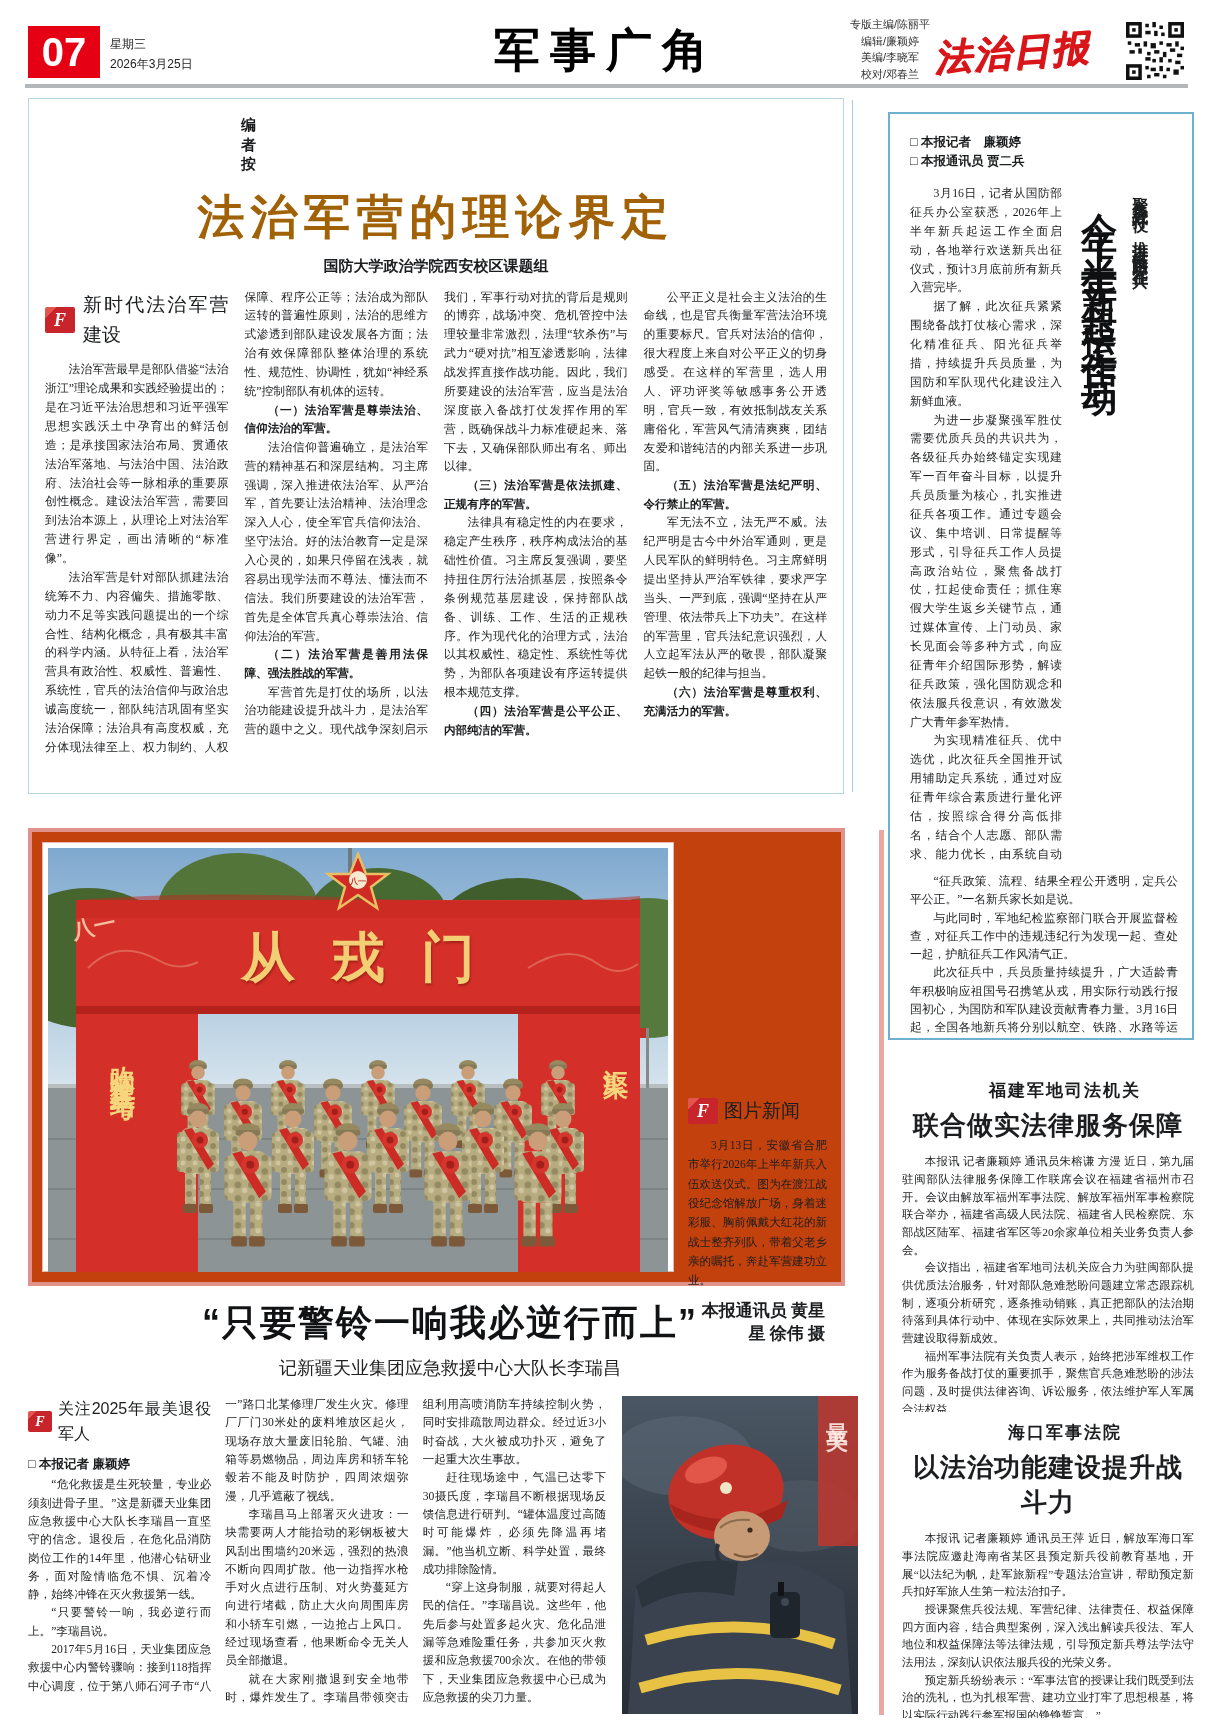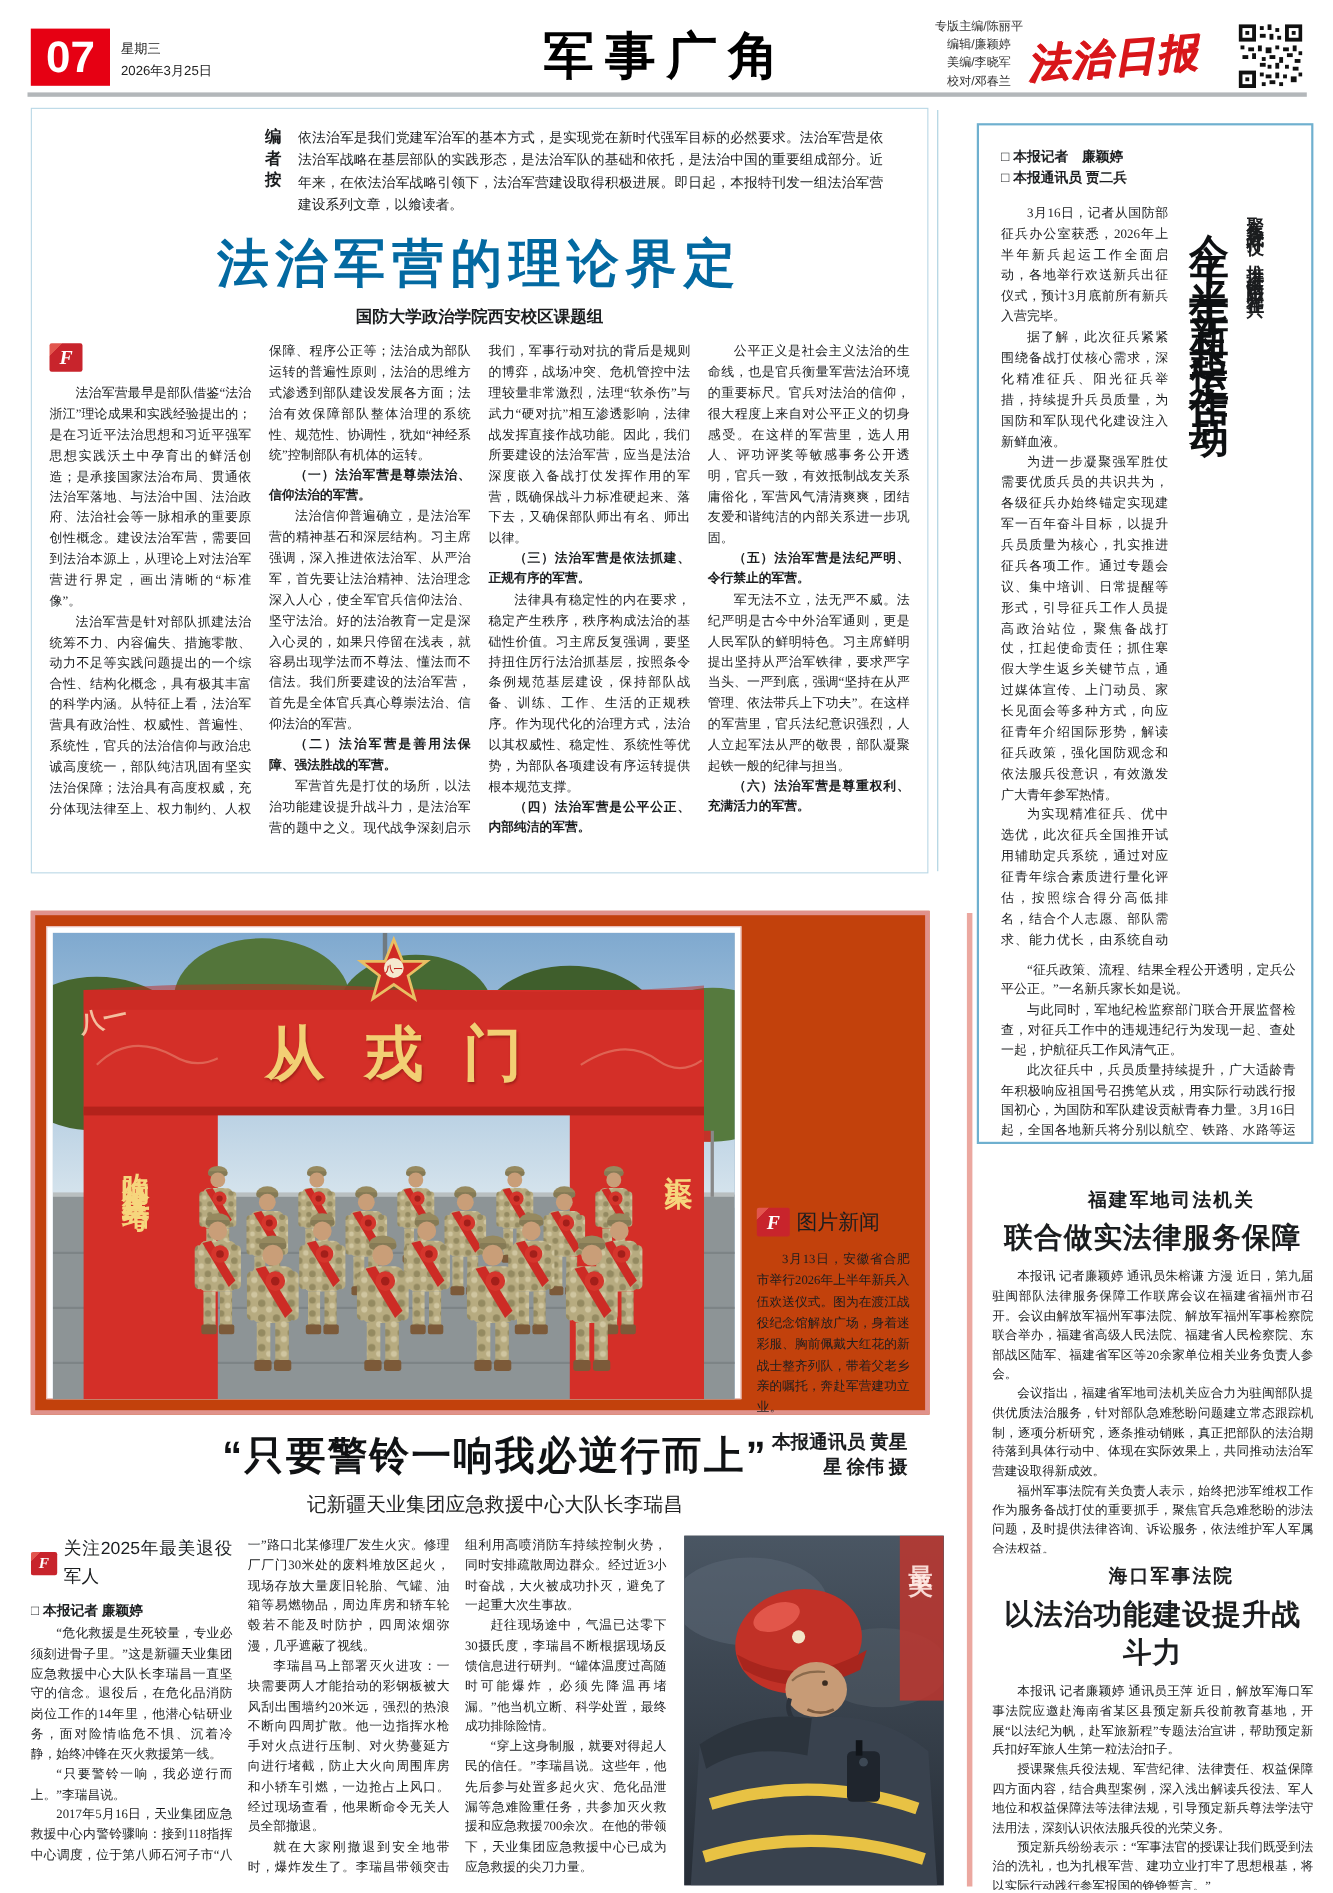--- a/index.html
+++ b/index.html
@@ -22,21 +22,21 @@
   .qr{position:absolute;right:28px;top:22px;width:58px;height:58px;}
   .head-rule{position:absolute;left:25px;right:24px;top:84px;height:4px;background:#b3b7ba;}
   
   .main-article{position:absolute;left:28px;top:98px;width:816px;height:696px;border:1px solid #b9d8e6;
                 box-sizing:border-box;overflow:hidden;}
   .ed-note{display:flex;gap:12px;padding:16px 40px 6px 212px;}
   .ed-label{width:18px;font-family:"Liberation Sans","DejaVu Sans",sans-serif;font-size:15px;font-weight:700;
             line-height:1.3;word-break:break-all;}
   .ed-text{flex:1;font-size:12.5px;line-height:1.62;text-align:justify;margin:0;}
   .main-headline{margin:6px 0 0;text-align:center;font-family:"Liberation Sans","DejaVu Sans",sans-serif;
-                 font-size:47px;letter-spacing:6px;font-weight:800;color:#0369a1;}
+                 font-size:47px;letter-spacing:6px;font-weight:800;color:#a16207;}
   .main-byline{text-align:center;font-family:"Liberation Sans","DejaVu Sans",sans-serif;font-size:15px;
                font-weight:700;margin:8px 0 12px;}
   .main-body{height:504px;overflow:hidden;padding:0 16px;columns:4;column-gap:16px;
              font-size:11.8px;line-height:1.6;text-align:justify;}
   .main-body p{margin:0;text-indent:2em;}
   .main-body .sub{font-weight:700;font-family:"Liberation Sans","DejaVu Sans",sans-serif;font-size:11.6px;}
   .col-head{font-family:"Liberation Sans","DejaVu Sans",sans-serif;font-size:19px;display:flex;
             align-items:center;gap:8px;margin:2px 0 10px;}
   .col-head.small{font-size:16px;gap:6px;margin:0 0 8px;}
   .fcube{display:inline-block;width:30px;height:26px;flex:0 0 30px;
@@ -165,27 +165,27 @@
       <rect x="16" y="29" width="3" height="2"></rect>
         <rect x="21" y="30" width="2" height="2"></rect>
         <rect x="31" y="25" width="2" height="2"></rect>
     </g>
   </svg>
   <div class="head-rule"></div>
 
   <section class="main-article">
     <div class="ed-note">
       <div class="ed-label">编者按</div>
-      <p class="ed-text">依法治军是我们党建军治军的基本方式，是实现党在新时代强军目标的必然要求。法治军营是依法治军战略在基层部队的实践形态，是法治军队的基础和依托，是法治中国的重要组成部分。近年来，在依法治军战略引领下，法治军营建设取得积极进展。即日起，本报特刊发一组法治军营建设系列文章，以飨读者。</p>
     </div>
     <h2 class="main-headline">法治军营的理论界定</h2>
     <div class="main-byline">国防大学政治学院西安校区课题组</div>
     <div class="main-body">
       <div class="col-head">
         <span class="fcube">F</span>
+        <span>新时代法治军营建设</span>
       </div>
       <p>法治军营最早是部队借鉴“法治浙江”理论成果和实践经验提出的；是在习近平法治思想和习近平强军思想实践沃土中孕育出的鲜活创造；是承接国家法治布局、贯通依法治军落地、与法治中国、法治政府、法治社会等一脉相承的重要原创性概念。建设法治军营，需要回到法治本源上，从理论上对法治军营进行界定，画出清晰的“标准像”。</p>
       <p>法治军营是针对部队抓建法治统筹不力、内容偏失、措施零散、动力不足等实践问题提出的一个综合性、结构化概念，具有极其丰富的科学内涵。从特征上看，法治军营具有政治性、权威性、普遍性、系统性，官兵的法治信仰与政治忠诚高度统一，部队纯洁巩固有坚实法治保障；法治具有高度权威，充分体现法律至上、权力制约、人权保障、程序公正等；法治成为部队运转的普遍性原则，法治的思维方式渗透到部队建设发展各方面；法治有效保障部队整体治理的系统性、规范性、协调性，犹如“神经系统”控制部队有机体的运转。</p>
       <p class="sub">（一）法治军营是尊崇法治、信仰法治的军营。</p>
       <p>法治信仰普遍确立，是法治军营的精神基石和深层结构。习主席强调，深入推进依法治军、从严治军，首先要让法治精神、法治理念深入人心，使全军官兵信仰法治、坚守法治。好的法治教育一定是深入心灵的，如果只停留在浅表，就容易出现学法而不尊法、懂法而不信法。我们所要建设的法治军营，首先是全体官兵真心尊崇法治、信仰法治的军营。</p>
       <p class="sub">（二）法治军营是善用法保障、强法胜战的军营。</p>
       <p>军营首先是打仗的场所，以法治功能建设提升战斗力，是法治军营的题中之义。现代战争深刻启示我们，军事行动对抗的背后是规则的博弈，战场冲突、危机管控中法理较量非常激烈，法理“软杀伤”与武力“硬对抗”相互渗透影响，法律战发挥直接作战功能。因此，我们所要建设的法治军营，应当是法治深度嵌入备战打仗发挥作用的军营，既确保战斗力标准硬起来、落下去，又确保部队师出有名、师出以律。</p>
       <p class="sub">（三）法治军营是依法抓建、正规有序的军营。</p>
       <p>法律具有稳定性的内在要求，稳定产生秩序，秩序构成法治的基础性价值。习主席反复强调，要坚持扭住厉行法治抓基层，按照条令条例规范基层建设，保持部队战备、训练、工作、生活的正规秩序。作为现代化的治理方式，法治以其权威性、稳定性、系统性等优势，为部队各项建设有序运转提供根本规范支撑。</p>
       <p class="sub">（四）法治军营是公平公正、内部纯洁的军营。</p>

